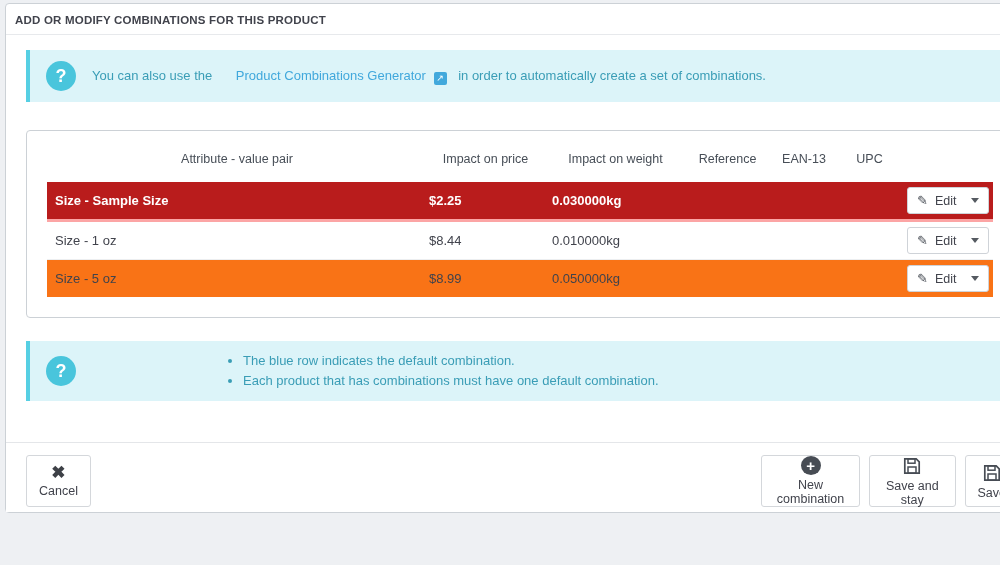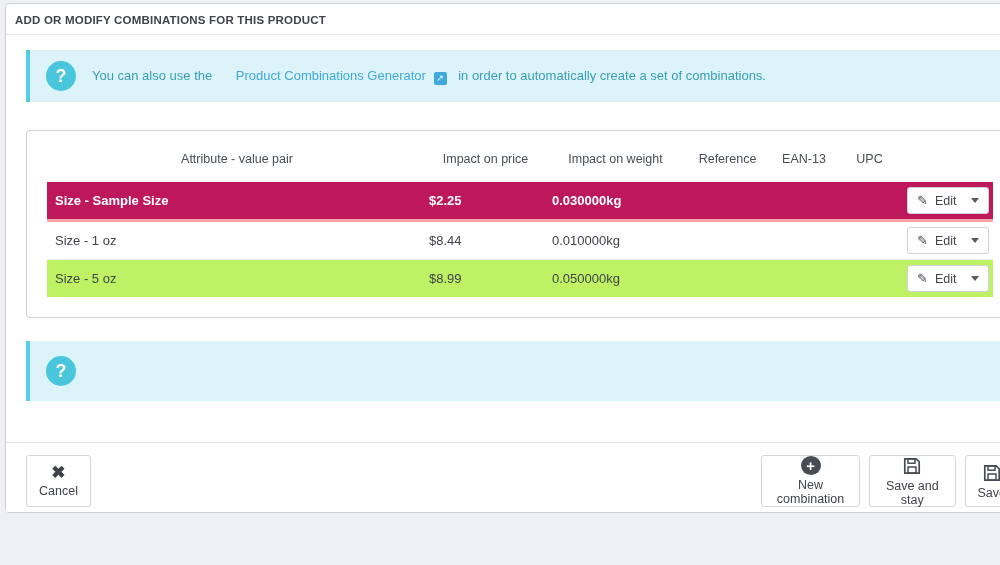--- a/index.html
+++ b/index.html
@@ -106,26 +106,26 @@
   table.combinations th:first-child { padding-left: 8px; }
   table.combinations td {
     font-size: 13px;
     padding: 5px 5px;
     height: 36px;
     color: #41434c;
     vertical-align: middle;
   }
   table.combinations td:first-child { padding-left: 8px; }
   tr.row-default td {
-    background: #be185d;
+    background: #b91c1c;
     color: #fff;
     font-weight: bold;
   }
   tr.row-plain + tr.row-plain td { border-top: 1px solid #eceef0; }
-  tr.row-striped td { background: #bef264; }
+  tr.row-striped td { background: #f97316; }
   tr.row-plain td { border-top: 3px solid #fca5a5; }
   td.cell-actions { text-align: center; }
 
   .btn-edit {
     display: inline-flex;
     align-items: center;
     gap: 7px;
     background: #fff;
     border: 1px solid #cfd3d8;
     border-radius: 3px;
@@ -275,20 +275,24 @@
               <span class="caret"></span>
             </button>
           </td>
         </tr>
       </tbody>
     </table>
   </div>
 
   <div class="alert alert-bottom">
     <span class="q-icon">?</span>
+    <ul>
+      <li>The blue row indicates the default combination.</li>
+      <li>Each product that has combinations must have one default combination.</li>
+    </ul>
   </div>
 
   <div class="panel-footer">
     <button class="footer-btn btn-cancel">
       <span class="x-icon">✖</span>
       <span>Cancel</span>
     </button>
     <div class="footer-right">
       <button class="footer-btn">
         <span class="plus-icon">+</span>

